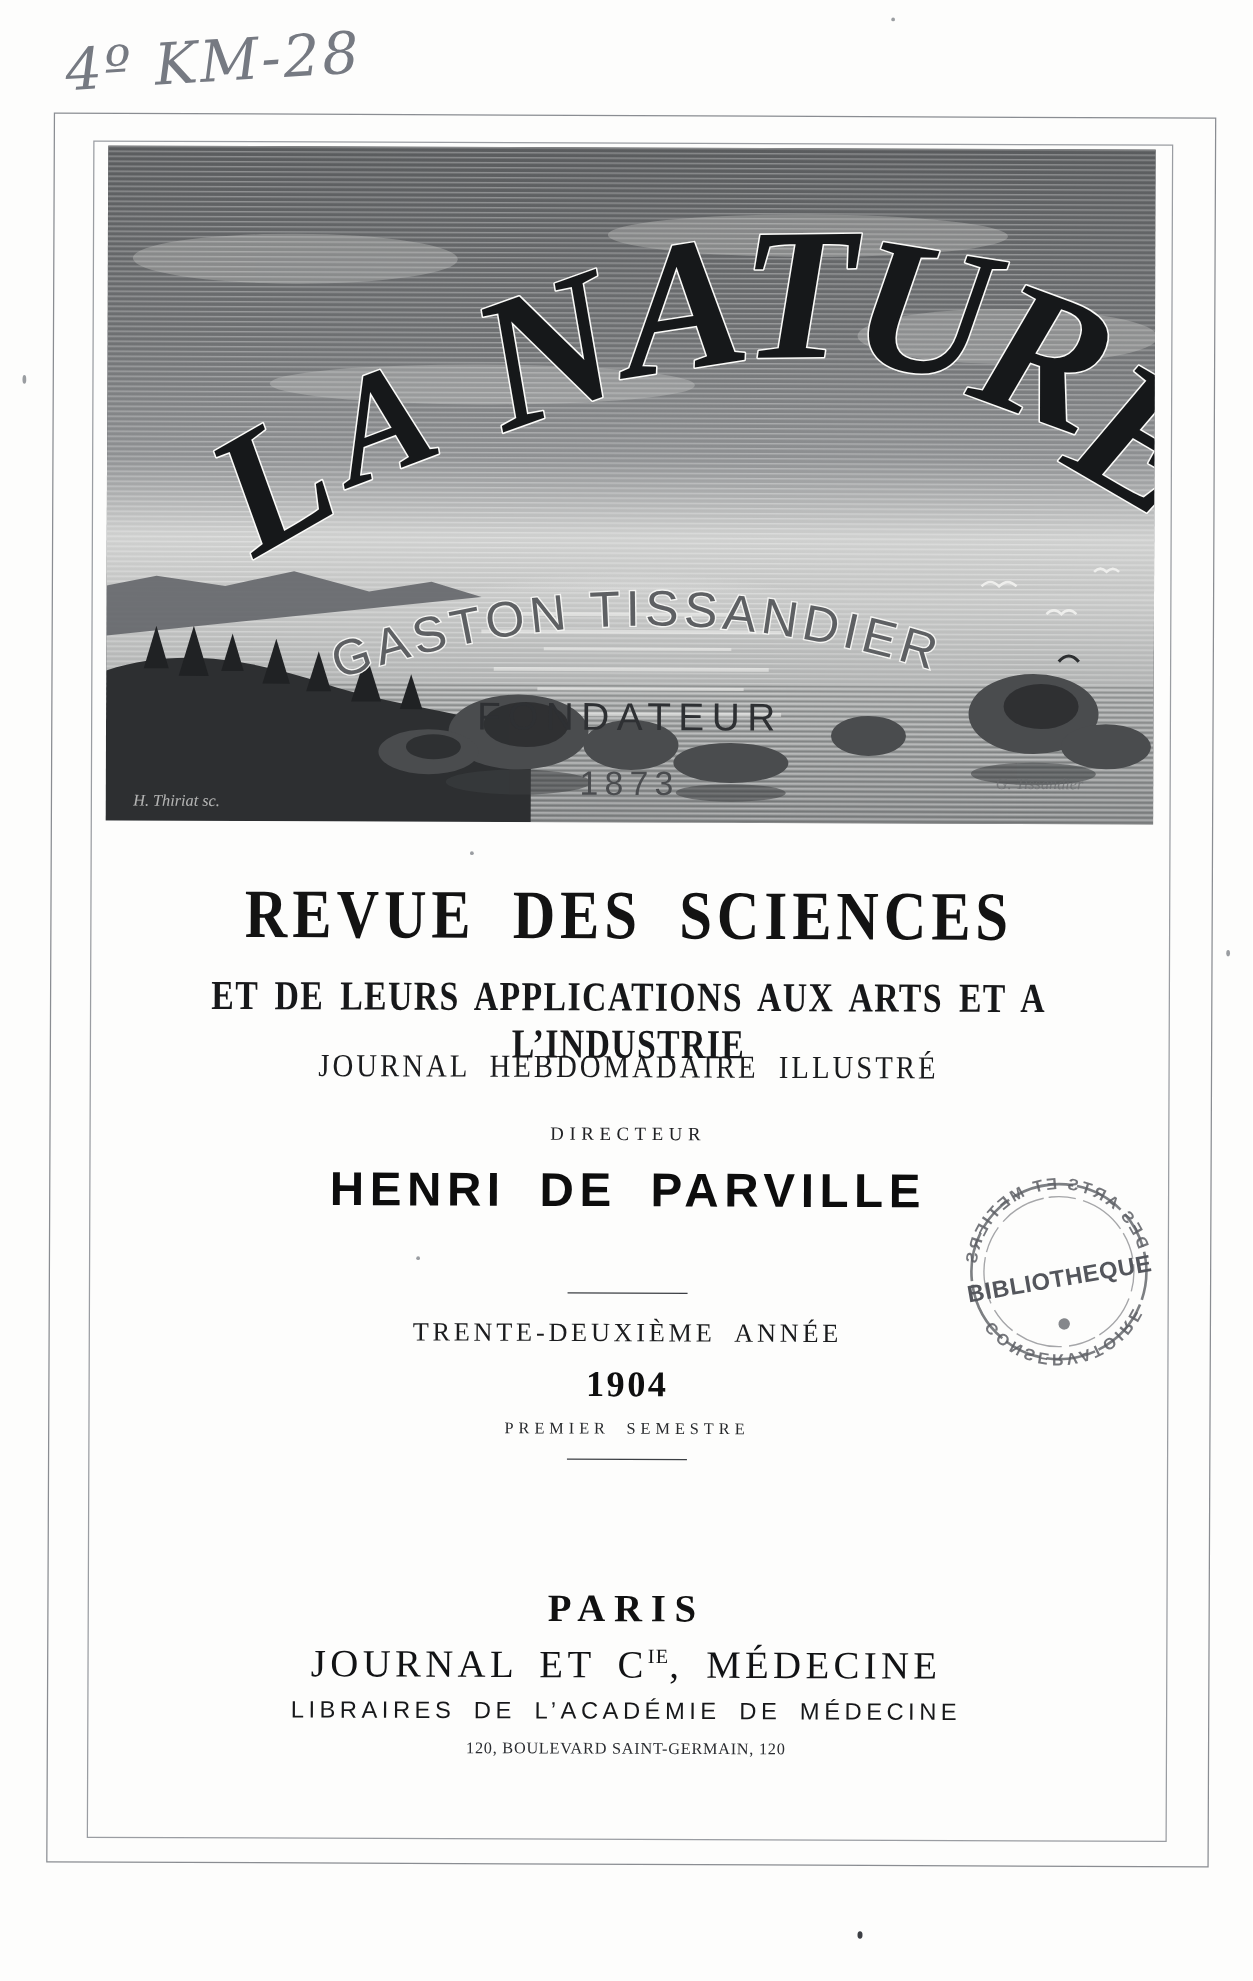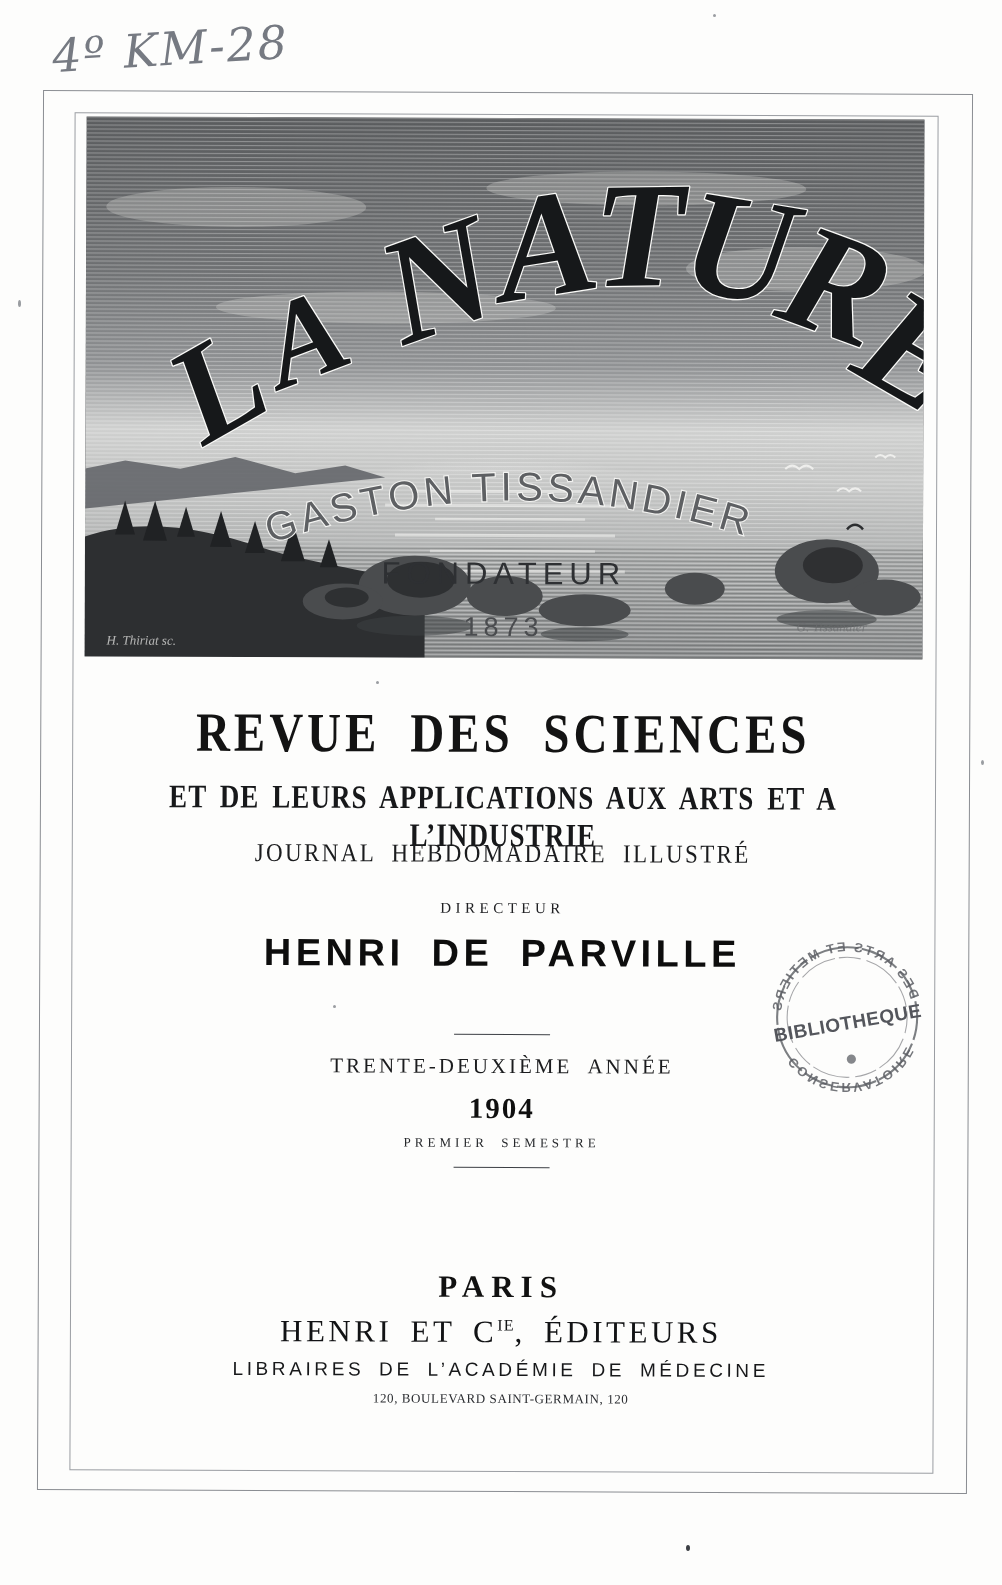--- a/index.html
+++ b/index.html
@@ -332,21 +332,21 @@
     <div class="tblock t-directeur">DIRECTEUR</div>
     <div class="tblock t-director-name">HENRI DE PARVILLE</div>
 
     <div class="rule" id="rule-top"></div>
     <div class="tblock t-annee">TRENTE-DEUXIÈME ANNÉE</div>
     <div class="tblock t-year">1904</div>
     <div class="tblock t-semestre">PREMIER SEMESTRE</div>
     <div class="rule" id="rule-bottom"></div>
 
     <div class="tblock t-city">PARIS</div>
-    <div class="tblock t-publisher"><span>HENRI ET C</span><sup>IE</sup><span>, ÉDITEURS</span></div>
+    <div class="tblock t-publisher"><span>JOURNAL ET C</span><sup>IE</sup><span>, MÉDECINE</span></div>
     <div class="tblock t-libraires">LIBRAIRES DE L’ACADÉMIE DE MÉDECINE</div>
     <div class="tblock t-address">120, BOULEVARD SAINT-GERMAIN, 120</div>
 
     <div id="stamp">
       <svg viewBox="0 0 168 168" aria-hidden="true">
         <defs>
           <path id="ringTop" d="M 18 84 A 66 66 0 0 1 150 84" fill="none"></path>
           <path id="ringBottom" d="M 150 84 A 66 66 0 0 1 18 84" fill="none"></path>
         </defs>
         <circle cx="84" cy="84" r="70" fill="none" stroke="#3a3d44" stroke-width="2.1" stroke-dasharray="30 4 50 3 40 5" opacity=".8"></circle>

